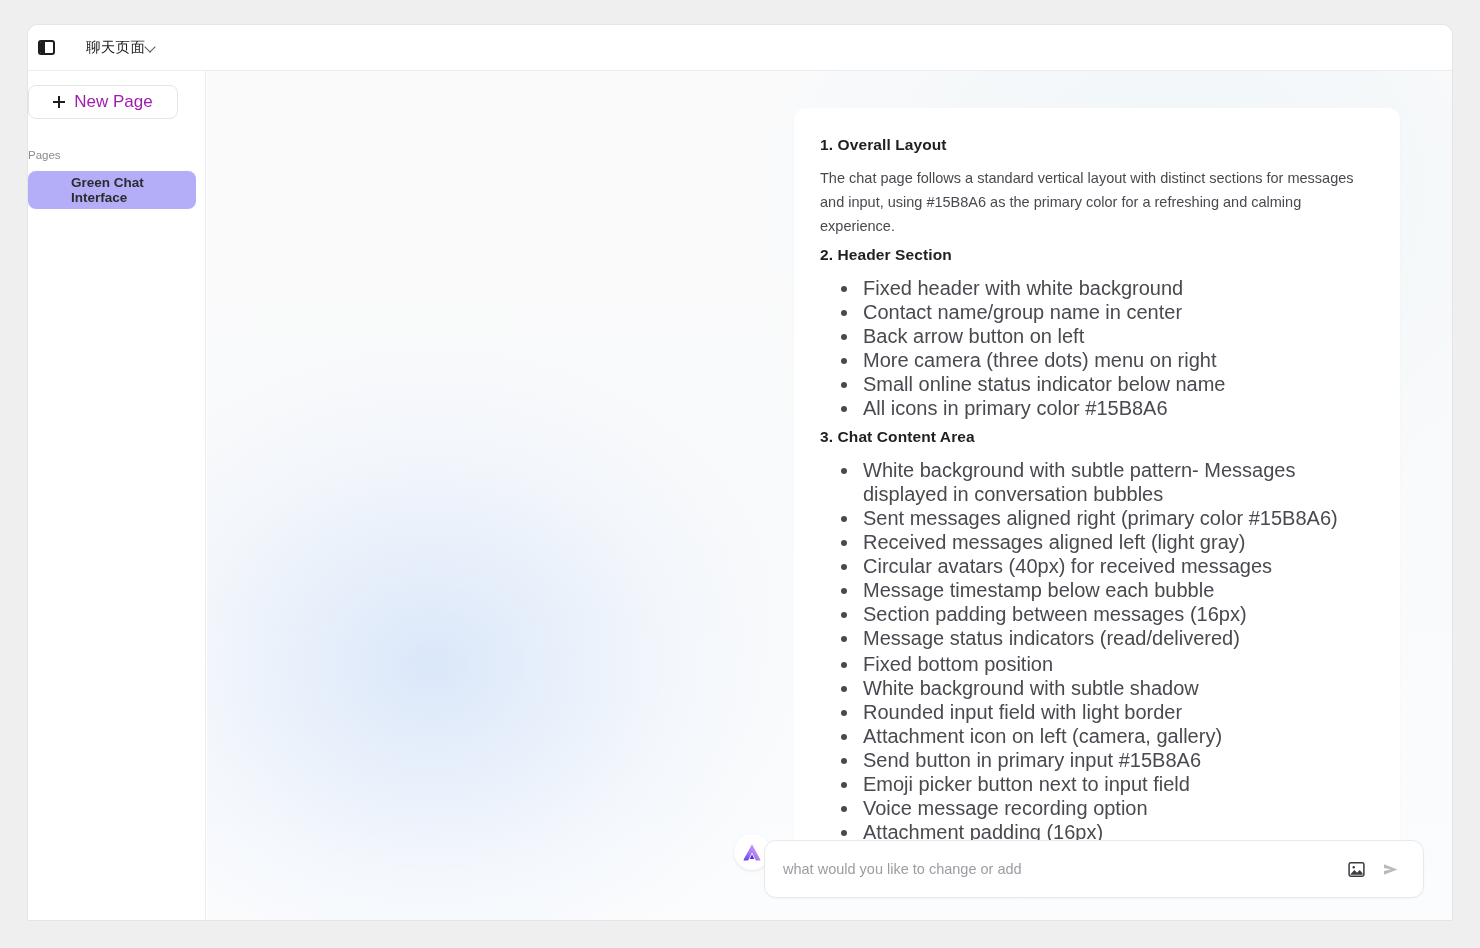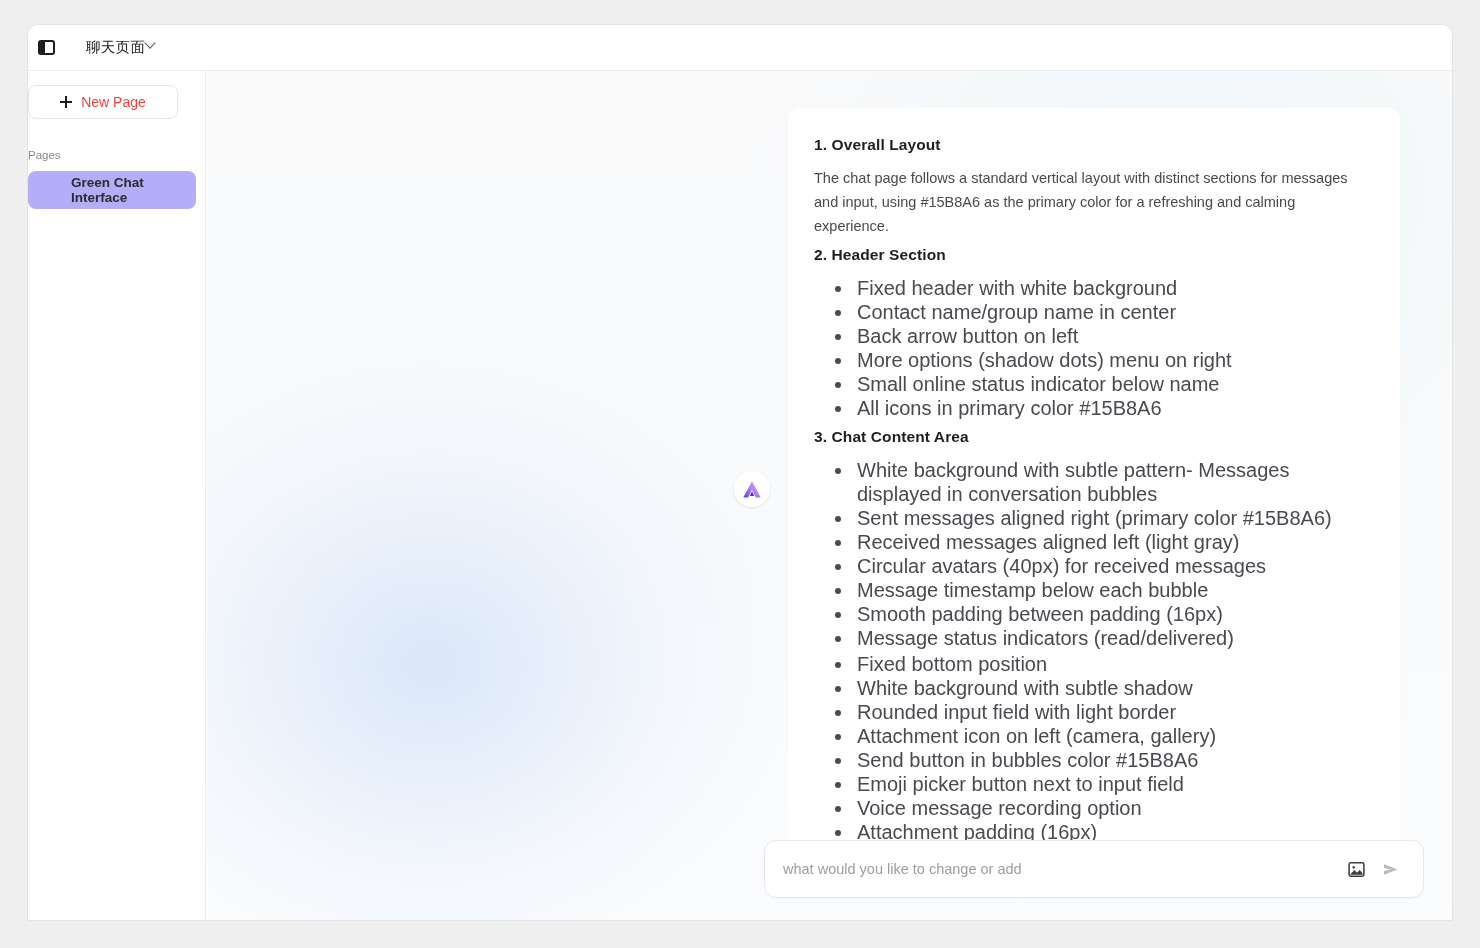--- a/index.html
+++ b/index.html
@@ -53,21 +53,21 @@
   .panel-glyph::before {
     content: "";
     position: absolute;
     left: 0; top: 0; bottom: 0;
     width: 5px;
     background: #1d1d1f;
     border-radius: 1px 0 0 1px;
   }
   #topbar-title-wrap {
     display: flex;
-    align-items: flex-start;
+    align-items: center;
     gap: 0;
     margin-left: 26px;
     cursor: pointer;
   }
   #topbar-title {
     font-size: 14.5px;
     color: #1d1d1f;
     letter-spacing: .3px;
   }
   .chev {
@@ -117,22 +117,22 @@
   .plus {
     position: relative;
     width: 12px; height: 12px;
   }
   .plus::before, .plus::after {
     content:""; position:absolute; background:#1d1d1f;
   }
   .plus::before { left:5px; top:0; width:1.7px; height:12px; }
   .plus::after  { top:5px; left:0; height:1.7px; width:12px; }
   #new-page-label {
-    font-size: 14px;
-    color: #ef4444;
+    font-size: 17px;
+    color: #a21caf;
     font-weight: 500;
   }
   #pages-heading {
     margin: 30px 0 10px 28px;
     font-size: 11.5px;
     color: #8b8b90;
   }
   .page-item {
     margin: 0 10px 0 28px;
     height: 38px;
@@ -163,22 +163,22 @@
     overflow: hidden;
   }
 
   
   #message-row {
     position: absolute;
     left: 527px;
     top: 37px;
     width: 666px;
     display: flex;
-    gap: 18px;
-    align-items: center;
+    gap: 24px;
+    align-items: flex-end;
   }
   #assistant-avatar {
     flex: 0 0 auto;
     width: 36px; height: 36px;
     border-radius: 50%;
     background: #ffffff;
     box-shadow: 0 1px 3px rgba(20,20,40,0.10);
     display: flex; align-items: center; justify-content: center;
   }
   #message-card {
@@ -299,40 +299,40 @@
       </div>
 
       <div id="message-card">
           <h3>1. Overall Layout</h3>
           <p>The chat page follows a standard vertical layout with distinct sections for messages and input, using #15B8A6 as the primary color for a refreshing and calming experience.</p>
           <h3>2. Header Section</h3>
           <ul>
             <li>Fixed header with white background</li>
             <li>Contact name/group name in center</li>
             <li>Back arrow button on left</li>
-            <li>More options (shadow dots) menu on right</li>
+            <li>More camera (three dots) menu on right</li>
             <li>Small online status indicator below name</li>
             <li>All icons in primary color #15B8A6</li>
           </ul>
           <h3>3. Chat Content Area</h3>
           <ul>
             <li>White background with subtle pattern- Messages displayed in conversation bubbles</li>
             <li>Sent messages aligned right (primary color #15B8A6)</li>
             <li>Received messages aligned left (light gray)</li>
             <li>Circular avatars (40px) for received messages</li>
             <li>Message timestamp below each bubble</li>
-            <li>Smooth padding between padding (16px)</li>
+            <li>Section padding between messages (16px)</li>
             <li>Message status indicators (read/delivered)</li>
           </ul>
           <ul>
             <li>Fixed bottom position</li>
             <li>White background with subtle shadow</li>
             <li>Rounded input field with light border</li>
             <li>Attachment icon on left (camera, gallery)</li>
-            <li>Send button in bubbles color #15B8A6</li>
+            <li>Send button in primary input #15B8A6</li>
             <li>Emoji picker button next to input field</li>
             <li>Voice message recording option</li>
             <li>Attachment padding (16px)</li>
           </ul>
         </div>
 
     </div>
 
     <div id="composer">
       <input id="composer-input" type="text" placeholder="what would you like to change or add" style="">

